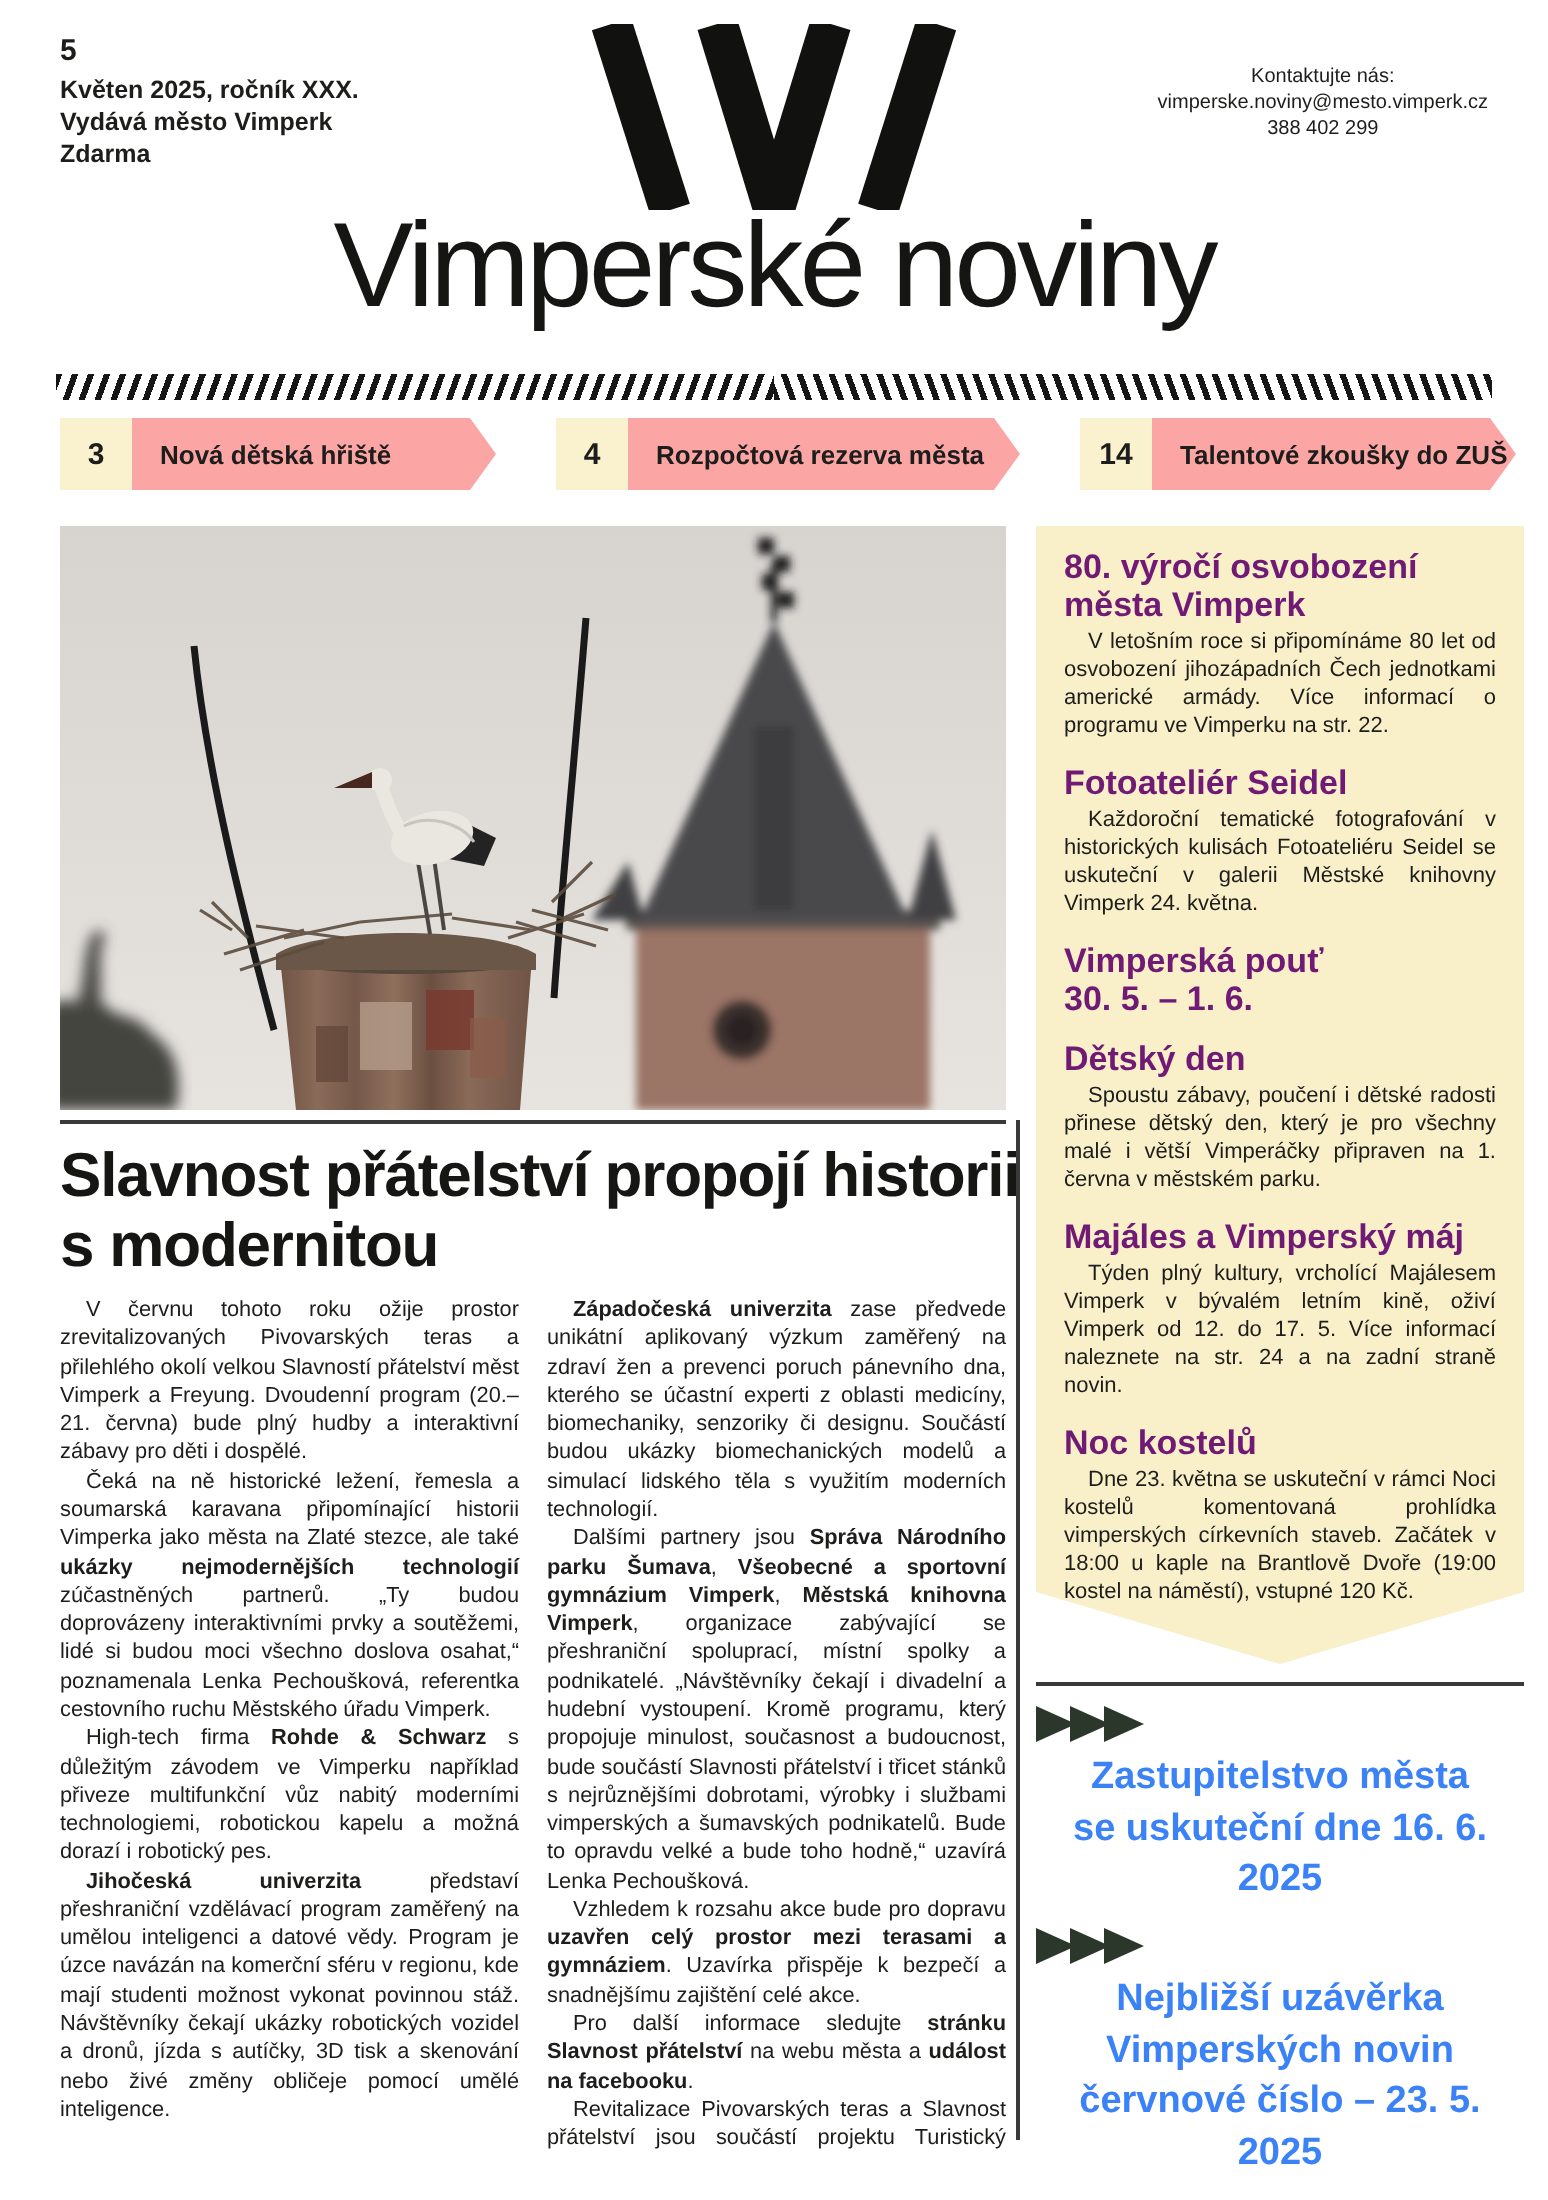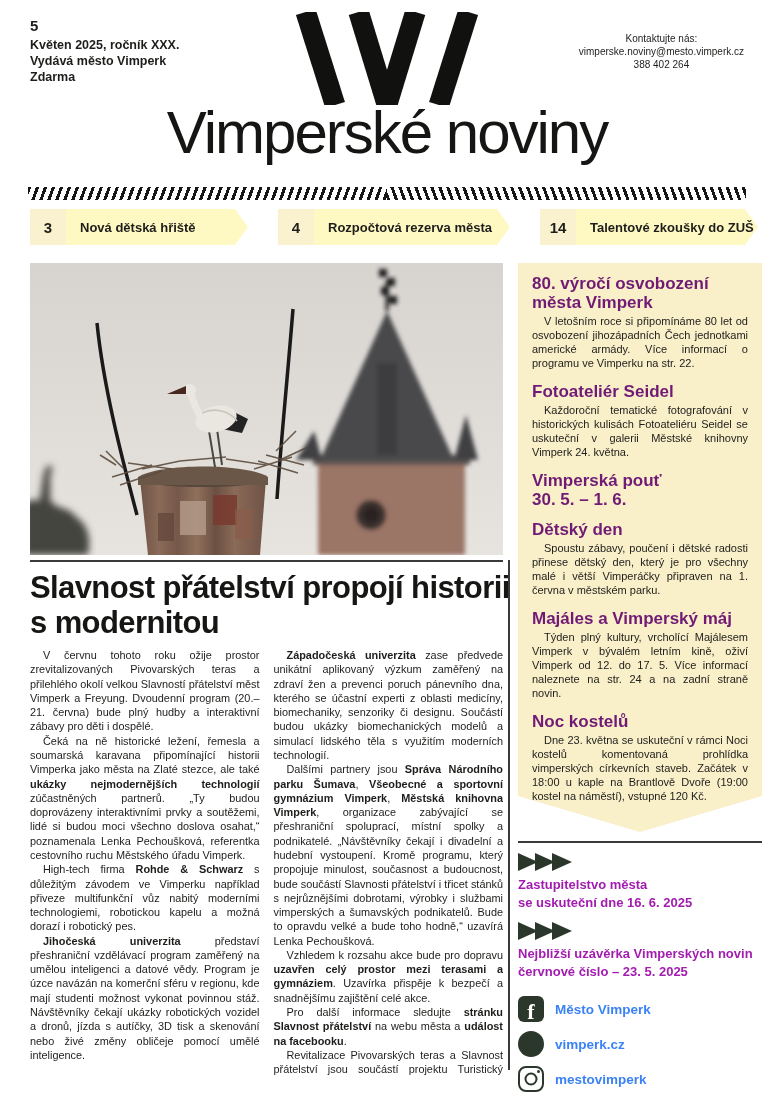--- a/index.html
+++ b/index.html
@@ -19,21 +19,21 @@
   .stripes div{flex:1;height:100%;}
   .s-left {background:repeating-linear-gradient(110deg,#161616 0 3px,transparent 3px 7.5px);}
   .s-right{background:repeating-linear-gradient(70deg,#161616 0 3px,transparent 3px 7.5px);}
 
   
   .nav{position:absolute;left:30px;top:209px;width:728px;display:flex;justify-content:space-between;}
   .nav-item{display:flex;height:36px;cursor:pointer;}
   .nav-item.w1{width:218px;} .nav-item.w2{width:232px;} .nav-item.w3{width:218px;}
   .nav-num{width:36px;background:#faf2cf;font-weight:700;font-size:15px;
            display:flex;align-items:center;justify-content:center;}
-  .nav-lbl{flex:1;background:#fef9c3;font-weight:700;font-size:13px;
+  .nav-lbl{flex:1;background:#fca5a5;font-weight:700;font-size:13px;
            display:flex;align-items:center;padding-left:14px;
            clip-path:polygon(0 0,calc(100% - 13px) 0,100% 50%,calc(100% - 13px) 100%,0 100%);}
 
   
   .photo{position:absolute;left:30px;top:263px;width:473px;height:292px;overflow:hidden;}
   .photo svg{display:block;width:100%;height:100%;}
 
   
   .art-rule{position:absolute;left:30px;top:560px;width:473px;height:2px;background:#3a3a3a;}
   .headline{position:absolute;left:30px;top:570px;width:482px;margin:0;
@@ -53,21 +53,21 @@
   .brief h3{margin:11px 0 3px 0;font-size:17px;line-height:1.12;font-weight:700;white-space:pre-line;color:#701a75;}
   .brief:first-child h3{margin-top:0;}
   .brief p{margin:0;font-size:11px;line-height:1.27;text-align:justify;text-indent:12px;}
 
   
   .footer-info{position:absolute;left:518px;top:841px;width:244px;}
   .frule{height:2px;background:#3a3a3a;margin-bottom:10px;}
   .arrows{display:flex;margin-bottom:5px;}
   .tri{width:0;height:0;border-top:9.5px solid transparent;border-bottom:9.5px solid transparent;
        border-left:20px solid #2c372c;margin-right:-3px;}
-  .ann-text{font-weight:700;font-size:13px;line-height:1.35;margin-bottom:11px;color:#a21caf;}
+  .ann-text{font-weight:700;font-size:19px;line-height:1.35;margin-bottom:11px;color:#3b82f6;text-align:center;}
   .social{margin-top:16px;}
   .social-row{display:flex;align-items:center;margin-bottom:9px;cursor:pointer;}
   .social-row span.lbl{font-weight:700;font-size:13.5px;margin-left:11px;color:#3b82f6;}
   .icn{width:26px;height:26px;box-sizing:border-box;display:block;position:relative;}
   .fb{background:#2c372c;border-radius:6px;color:#fff;overflow:hidden;}
   .fb::after{content:"f";position:absolute;left:0;right:0;bottom:-3px;text-align:center;
              font-weight:700;font-size:22px;font-family:"Liberation Serif",serif;}
   .ig{border:2.6px solid #2c372c;border-radius:8px;}
   .ig::before{content:"";position:absolute;left:50%;top:50%;transform:translate(-50%,-50%);
               width:9px;height:9px;border:2.6px solid #2c372c;border-radius:50%;}
@@ -94,21 +94,21 @@
         <line x1="66" y1="0" x2="95" y2="95"></line>
         <line x1="124" y1="0" x2="95" y2="95"></line>
         <line x1="178" y1="0" x2="148" y2="95"></line>
       </g>
     </svg>
   </div>
 
   <div class="contact">
     <div>Kontaktujte nás:</div>
     <div>vimperske.noviny@mesto.vimperk.cz</div>
-    <div>388 402 264</div>
+    <div>388 402 299</div>
   </div>
 
   <h1 class="title">Vimperské noviny</h1>
 
   <div class="stripes">
     <div class="s-left"></div>
     <div class="s-right"></div>
   </div>
 
   <nav class="nav">

